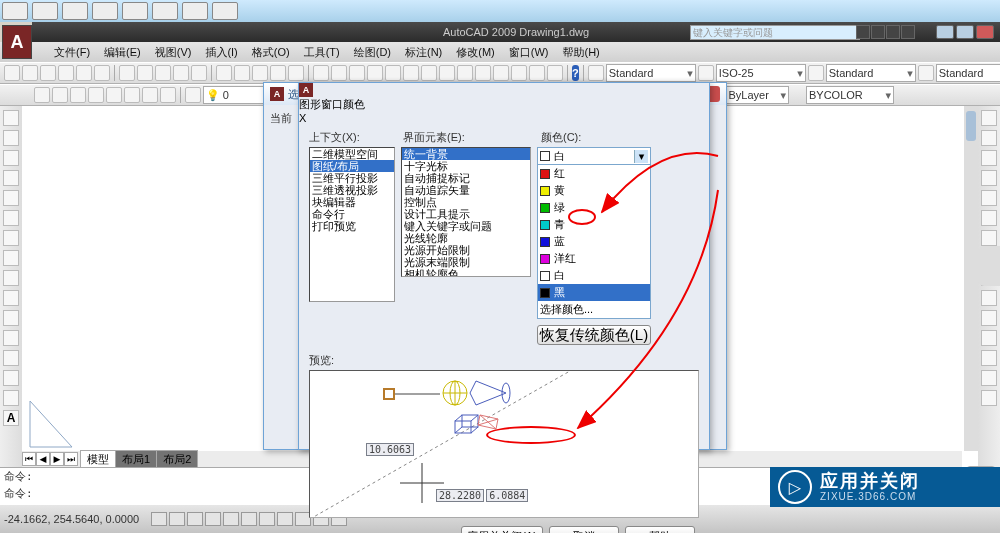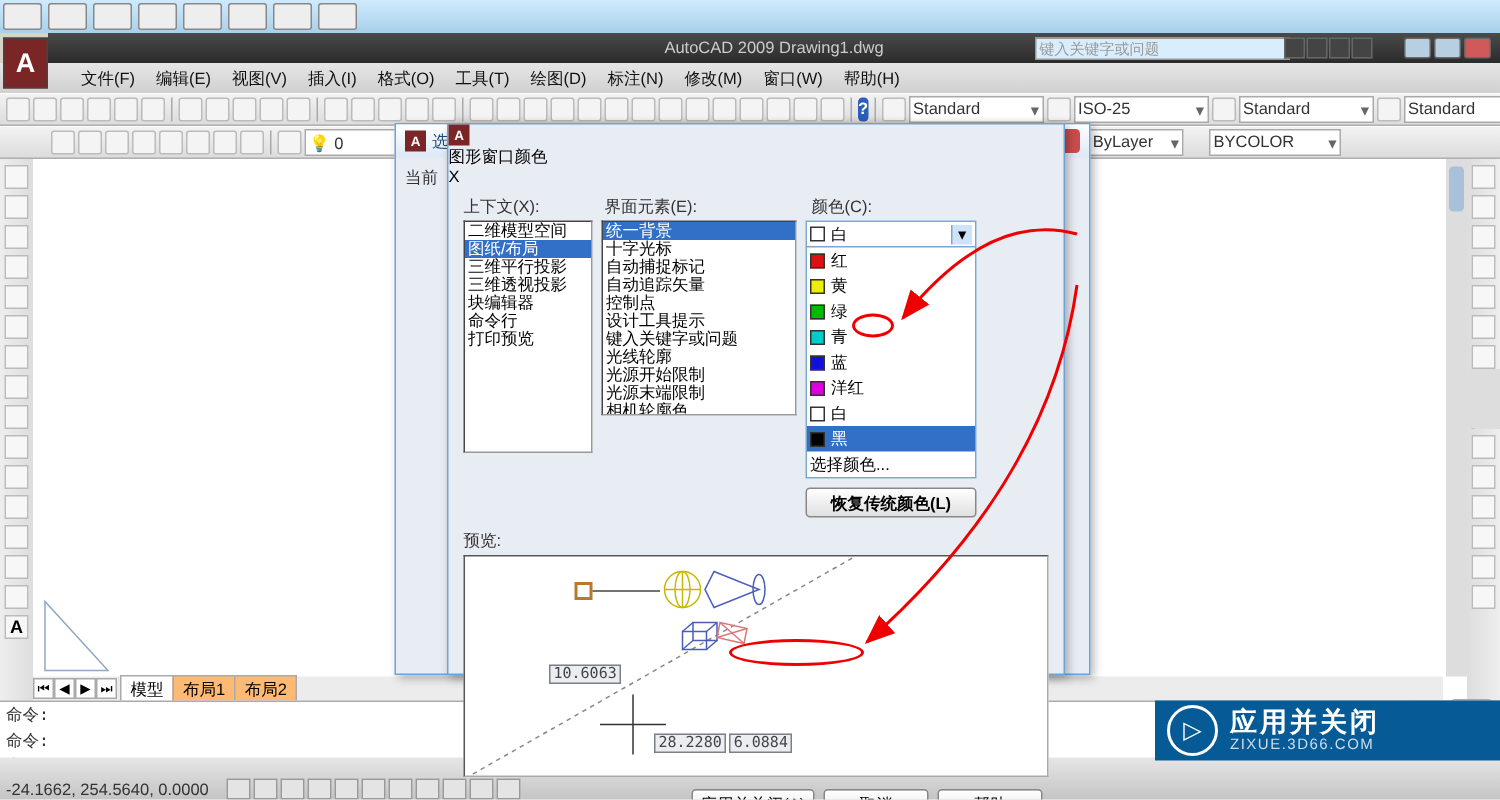--- a/index.html
+++ b/index.html
@@ -24,26 +24,26 @@
     .tb-combo .caret { margin-left: auto; color: #666; }
     .question { width: 16px; height:16px; background: #2a5eb8; color:#fff; border-radius:3px; display:flex; align-items:center; justify-content:center; font-weight:bold;}
     .main-area { position: absolute; left: 0; right: 0; top: 106px; bottom: 66px; background: #fff; }
     .left-tools { position: absolute; left: 0; top: 106px; bottom: 66px; width: 22px; background: linear-gradient(90deg,#eee,#ddd); display: flex; flex-direction: column; align-items: center; gap: 4px; padding-top: 4px; }
     .left-tools div { width: 16px; height: 16px; border: 1px solid #bbb; background: #f7f7f7; }
     .right-tools { position: absolute; right: 0; top: 106px; bottom: 66px; width: 22px; background: linear-gradient(90deg,#ddd,#eee); display: flex; flex-direction: column; align-items: center; gap: 4px; padding-top: 4px; }
     .right-tools div { width: 16px; height: 16px; border: 1px solid #bbb; background: #f7f7f7; }
     .inner-scroll { position: absolute; right: 22px; top: 106px; bottom: 82px; width: 14px; background: #ddd; }
     .scroll-knob { position: absolute; left: 2px; width: 10px; height: 30px; top: 5px; background: #a8c0d8; border-radius: 3px; }
     .tabs-row { position: absolute; left: 22px; right: 38px; bottom: 66px; height: 16px; background: #ececec; display: flex; align-items: center; gap: 0; font-size: 10px; }
-    .tabs-row .tab { padding: 1px 6px; background: #fdba74; border: 1px solid #aaa; border-bottom: none; margin-right: -1px;}
+    .tabs-row .tab { padding: 1px 6px; background: #737373; border: 1px solid #aaa; border-bottom: none; margin-right: -1px;}
     .tabs-row .nav-btns { display: flex; margin-right: 2px;}
     .tabs-row .nav-btns div { width: 14px; height: 14px; border: 1px solid #aaa; background: #fff; font-size: 9px; display:flex;align-items:center;justify-content:center;}
     .cmd-area { position: absolute; left: 0; right: 0; bottom: 16px; height: 50px; background: #fff; border-top: 1px solid #aaa; }
     .cmd-line { padding: 1px 4px; color: #333; font-size: 11px; font-family: SimSun, monospace;}
-    .status-bar { position: absolute; left: 0; right: 0; bottom: 0; height: 28px; background: linear-gradient(#e6e6e6,#c4c4c4); display: flex; align-items: flex-end; font-size: 10px; color: #333; padding-left: 4px; gap: 2px; }
+    .status-bar { position: absolute; left: 0; right: 0; bottom: 0; height: 28px; background: linear-gradient(#e6e6e6,#c4c4c4); display: flex; align-items: center; font-size: 10px; color: #333; padding-left: 4px; gap: 2px; }
     .status-bar .coord { width: 145px; }
     .status-bar .sb-btn { width: 16px; height: 14px; border: 1px solid #999; background: #e4e4e4; }
     .dialog-back { position: absolute; left: 263px; top: 82px; width: 464px; height: 368px; background: #e8ecf3; border: 1px solid #6ea3d6; box-shadow: 2px 2px 6px rgba(0,0,0,.3); }
     .dialog-back .dlg-title { height: 22px; background: linear-gradient(#fff,#dce8f6); display: flex; align-items: center; padding: 0 6px; color: #1b4a7a; font-size: 12px; gap:4px;}
     .dialog-back .close { margin-left: auto; width: 28px; height: 16px; background: #c94d4d; color: #fff; text-align: center; border-radius: 3px; font-weight: bold; line-height:16px;}
     .a-icon-sm { width:14px; height:14px; background:#7a2626; color:#fff; font-size:9px; display:flex; align-items:center; justify-content:center; font-weight:bold;}
     .dialog-front { position: absolute; left: 298px; top: 82px; width: 412px; height: 368px; background: #e8ecf3; border: 1px solid #6ea3d6; box-shadow: 2px 2px 6px rgba(0,0,0,.3); }
     .dialog-front .body { padding: 6px 10px; }
     .col-labels { display: flex; gap: 8px; color: #333; }
     .col-labels > div { flex: none; }
@@ -51,21 +51,21 @@
     .listbox { background: #fff; border: 1px inset #999; font-size: 10px; line-height: 12px; overflow: hidden; }
     .listbox .item { padding: 0 2px; white-space: nowrap;}
     .listbox .item.sel { background: #3270c8; color: #fff; }
     .color-combo { width: 114px; height: 18px; background: #fff; border: 1px solid #7ba7ce; display: flex; align-items: center; padding: 0 2px; }
     .color-combo .sw { width: 10px; height: 10px; background: #fff; border: 1px solid #333; margin-right: 4px;}
     .color-combo .caret { margin-left: auto; width: 14px; text-align: center; background: #cde3f7; border-left:1px solid #8ab;}
     .color-pop { width: 114px; background: #fff; border: 1px solid #7ba7ce; margin-top: -1px; }
     .color-pop .row { display: flex; align-items: center; padding: 1px 2px; font-size: 10px; }
     .color-pop .row.sel { background: #3270c8; color: #fff; }
     .color-pop .sw { width: 10px; height: 10px; border: 1px solid #333; margin-right: 4px; }
-    .restore-btn { width: 114px; height: 20px; margin-top: 6px; background: linear-gradient(#fff,#e0e0e0); border: 1px solid #888; border-radius: 3px; font-size: 11px; font-weight: bold; }
+    .restore-btn { width: 114px; height: 20px; margin-top: 6px; background: linear-gradient(#fff,#e0e0e0); border: 1px solid #888; border-radius: 3px; font-size: 15px; }
     .preview-label { margin-top: 8px; color: #333; }
     .preview-box { width: 100%; height: 148px; background: #fff; border: 1px inset #aaa; position: relative; margin-top: 2px; }
     .dlg-buttons { display: flex; justify-content: flex-end; gap: 6px; margin-top: 8px; padding-right: 4px;}
     .dlg-btn { width: 70px; height: 20px; background: linear-gradient(#fff,#e0e0e0); border: 1px solid #888; border-radius: 3px; font-size: 11px; }
     .dlg-btn.apply { width: 82px; }
     .tag-box { border: 1px solid #7a7f8a; background: #ecedf2; padding: 0 2px; font-family: monospace; font-size: 10px; color: #444; }
     .arrow-svg { position: absolute; pointer-events: none; }
     .watermark { position: absolute; right: 0; bottom: 26px; width: 230px; height: 40px; background: #065a95; color: #fff; display: flex; align-items: center; padding-left: 8px; gap: 8px; }
     .watermark .logo { width: 34px; height: 34px; border: 2px solid #fff; border-radius: 50%; display:flex; align-items:center; justify-content:center; font-size:16px;}
     .watermark .txt { display:flex; flex-direction:column; line-height:1.1;}

